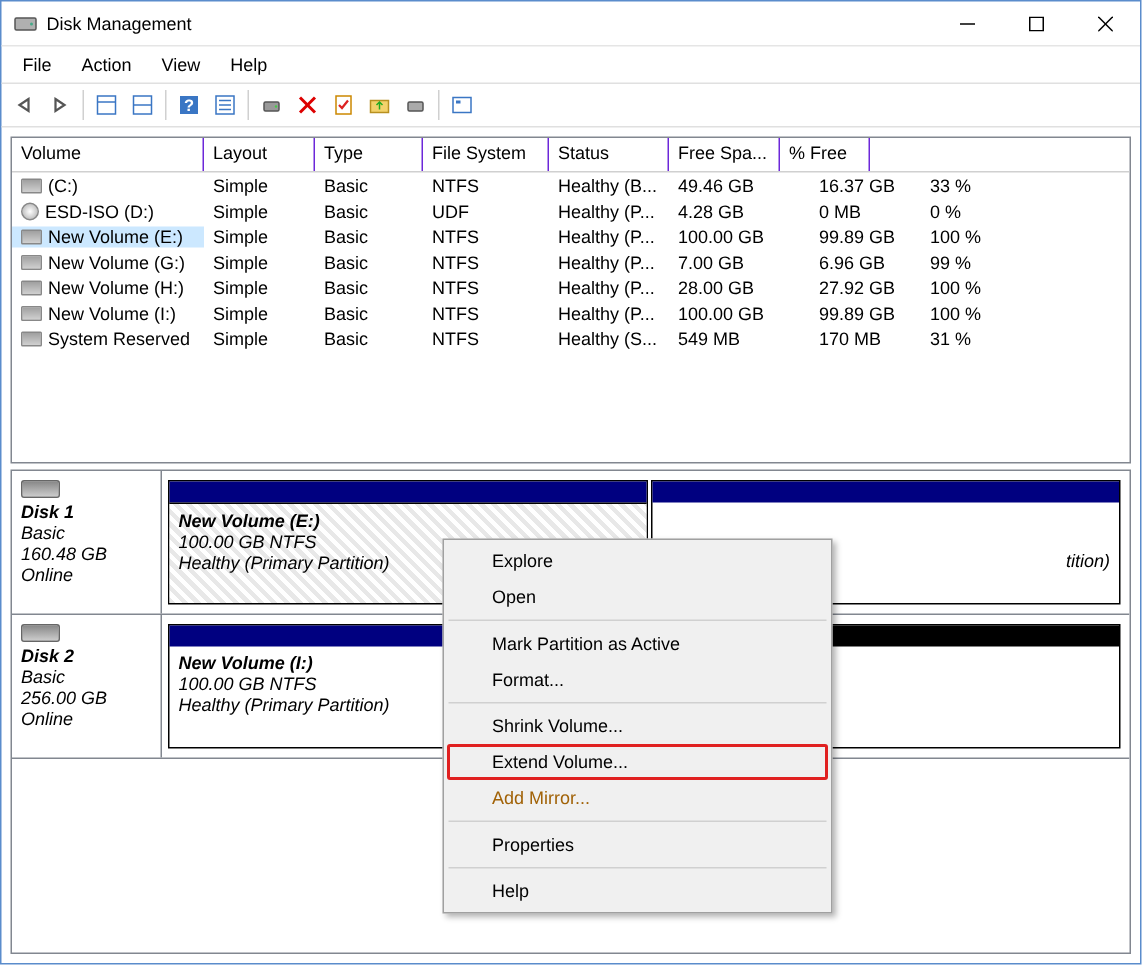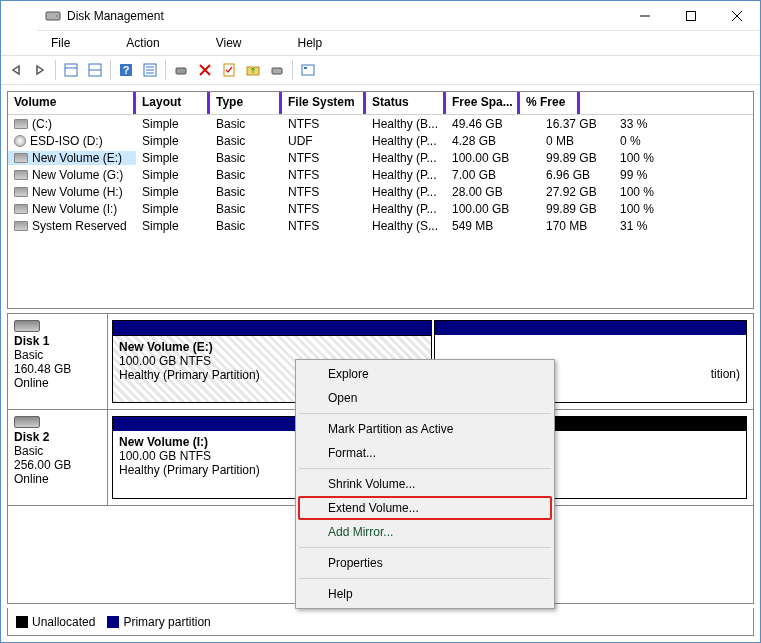--- a/index.html
+++ b/index.html
@@ -1,55 +1,55 @@
 <!DOCTYPE html>
 <html><head>
 <meta charset="utf-8">
 <style>
 * { box-sizing: border-box; font-family: 'Segoe UI', Tahoma, sans-serif; }
 body { margin: 0; background: #fff; }
 .window { width: 761px; height: 643px; border: 1px solid #5a8ccc; position: relative; background: #fff; display: flex; flex-direction: column; }
-.titlebar { height: 30px; display: flex; align-items: center; padding: 0 0 0 8px; border-bottom: 1px solid #e5e5e5; margin-left: 36px; }
+.titlebar { height: 30px; display: flex; align-items: center; padding: 0 0 0 8px; border-bottom: 1px solid #e5e5e5; }
 .titlebar-icon { width: 16px; height: 16px; margin-right: 6px; }
 .titlebar-text { font-size: 12px; flex: 1; }
 .win-controls { display: flex; }
 .win-btn { width: 46px; height: 30px; display: flex; align-items: center; justify-content: center; font-size: 14px; }
 .menubar { height: 24px; display: flex; align-items: center; padding: 0 6px; font-size: 12px; gap: 4px; }
-.menu-item { padding: 2px 8px; margin-left: 36px; }
+.menu-item { padding: 2px 8px; }
 .toolbar { height: 30px; border-top: 1px solid #e0e0e0; border-bottom: 1px solid #e0e0e0; display: flex; align-items: center; padding: 0 4px; gap: 2px; }
 .tool-btn { width: 22px; height: 22px; display: flex; align-items: center; justify-content: center; border: 1px solid transparent; }
 .tool-sep { width: 1px; height: 20px; background: #d0d0d0; margin: 0 2px; }
 .content { flex: 1; padding: 6px; display: flex; flex-direction: column; gap: 4px; overflow: hidden; }
 .volume-list { border: 1px solid #828790; background: #fff; flex: 0 0 218px; overflow: auto; }
 .vl-headers { display: flex; height: 23px; border-bottom: 1px solid #d0d0d0; }
-.vl-head { font-size: 12px; padding: 3px 6px; border-right: 3px solid #6d28d9; white-space: nowrap; overflow: hidden; font-weight: bold; }
+.vl-head { font-size: 12px; padding: 3px 6px; border-right: 1px solid #6d28d9; white-space: nowrap; overflow: hidden; }
 .vl-row { display: flex; height: 17px; font-size: 12px; align-items: center; }
 .vl-row.selected .vl-cell:first-child { background: #cce8ff; }
 .vl-cell { padding: 0 6px; white-space: nowrap; overflow: hidden; display: flex; align-items: center; gap: 4px; }
 .disk-ico { width: 14px; height: 10px; background: linear-gradient(#a0a0a0,#d0d0d0); border-radius: 1px; border: 1px solid #888; flex-shrink: 0; }
 .disk-ico.cd { border-radius: 50%; width: 12px; height: 12px; background: radial-gradient(#fff,#aaa); }
 .c0{width:128px} .c1{width:74px} .c2{width:72px} .c3{width:84px} .c4{width:80px} .c5{width:94px} .c6{width:74px} .c7{width:60px}
 .disk-panel { flex: 1; border: 1px solid #828790; background: #fff; overflow: hidden; position: relative; }
-.disk-scroll { height: 100%; overflow-y: scroll; }
+.disk-scroll { height: 100%; overflow-y: scroll; font-style: italic; }
 .disk-row { display: flex; border-bottom: 1px solid #828790; min-height: 96px; }
 .disk-label { width: 100px; border-right: 1px solid #828790; padding: 6px; font-size: 12px; }
 .disk-label b { font-size: 12px; }
 .disk-ico-big { width: 26px; height: 12px; background: linear-gradient(#888,#ccc); border: 1px solid #666; border-radius: 2px; margin-bottom: 2px; }
 .parts { flex: 1; display: flex; padding: 6px 6px 6px 4px; gap: 2px; }
 .part { border: 1px solid #000; display: flex; flex-direction: column; font-size: 12px; }
 .part-top { height: 14px; background: #000080; }
 .part.unalloc .part-top { background: #000; }
 .part-body { padding: 4px 6px; flex: 1; }
 .part.selected .part-body { background: repeating-linear-gradient(45deg,#e8e8e8,#e8e8e8 3px,#fff 3px,#fff 6px); border-top: 1px solid #000; }
 .legend { height: 28px; border: 1px solid #828790; border-top: none; display: flex; align-items: center; padding: 0 8px; font-size: 12px; gap: 12px; }
 .leg-item { display: flex; align-items: center; gap: 4px; }
 .leg-sw { width: 12px; height: 12px; }
 .context-menu { position: absolute; left: 294px; top: 358px; width: 260px; background: #f0f0f0; border: 1px solid #a0a0a0; box-shadow: 2px 2px 4px rgba(0,0,0,0.3); font-size: 12px; padding: 2px; z-index: 100; }
 .ctx-item { padding: 5px 20px 5px 30px; }
-.ctx-item.disabled { color: #14532d; }
+.ctx-item.disabled { color: #a16207; }
 .ctx-sep { height: 1px; background: #d0d0d0; margin: 3px 1px; }
 .ctx-highlight { border: 2px solid #e02020; border-radius: 2px; padding: 3px 18px 3px 28px; }
 </style>
 </head>
 <body>
 
 <div class="window">
   <div class="titlebar">
     <svg class="titlebar-icon" viewBox="0 0 16 16">
         <rect x="1" y="4" width="14" height="8" rx="1" fill="#b0b0b0" stroke="#555"></rect>
@@ -314,30 +314,20 @@
             </div>
             <div class="part unalloc" style="flex:1">
               <div class="part-top"></div>
               <div class="part-body"></div>
             </div>
           </div>
         </div>
       </div>
     </div>
 
-    <div class="legend">
-      <div class="leg-item">
-          <div class="leg-sw" style="background:#000"></div>
-          <span>Unallocated</span>
-        </div>
-      <div class="leg-item">
-          <div class="leg-sw" style="background:#000080"></div>
-          <span>Primary partition</span>
-        </div>
-    </div>
   </div>
 
   <div class="context-menu">
     <div class="ctx-item">Explore</div>
     <div class="ctx-item">Open</div>
     <div class="ctx-sep"></div>
     <div class="ctx-item">Mark Partition as Active</div>
     <div class="ctx-item">Format...</div>
     <div class="ctx-sep"></div>
     <div class="ctx-item">Shrink Volume...</div>

